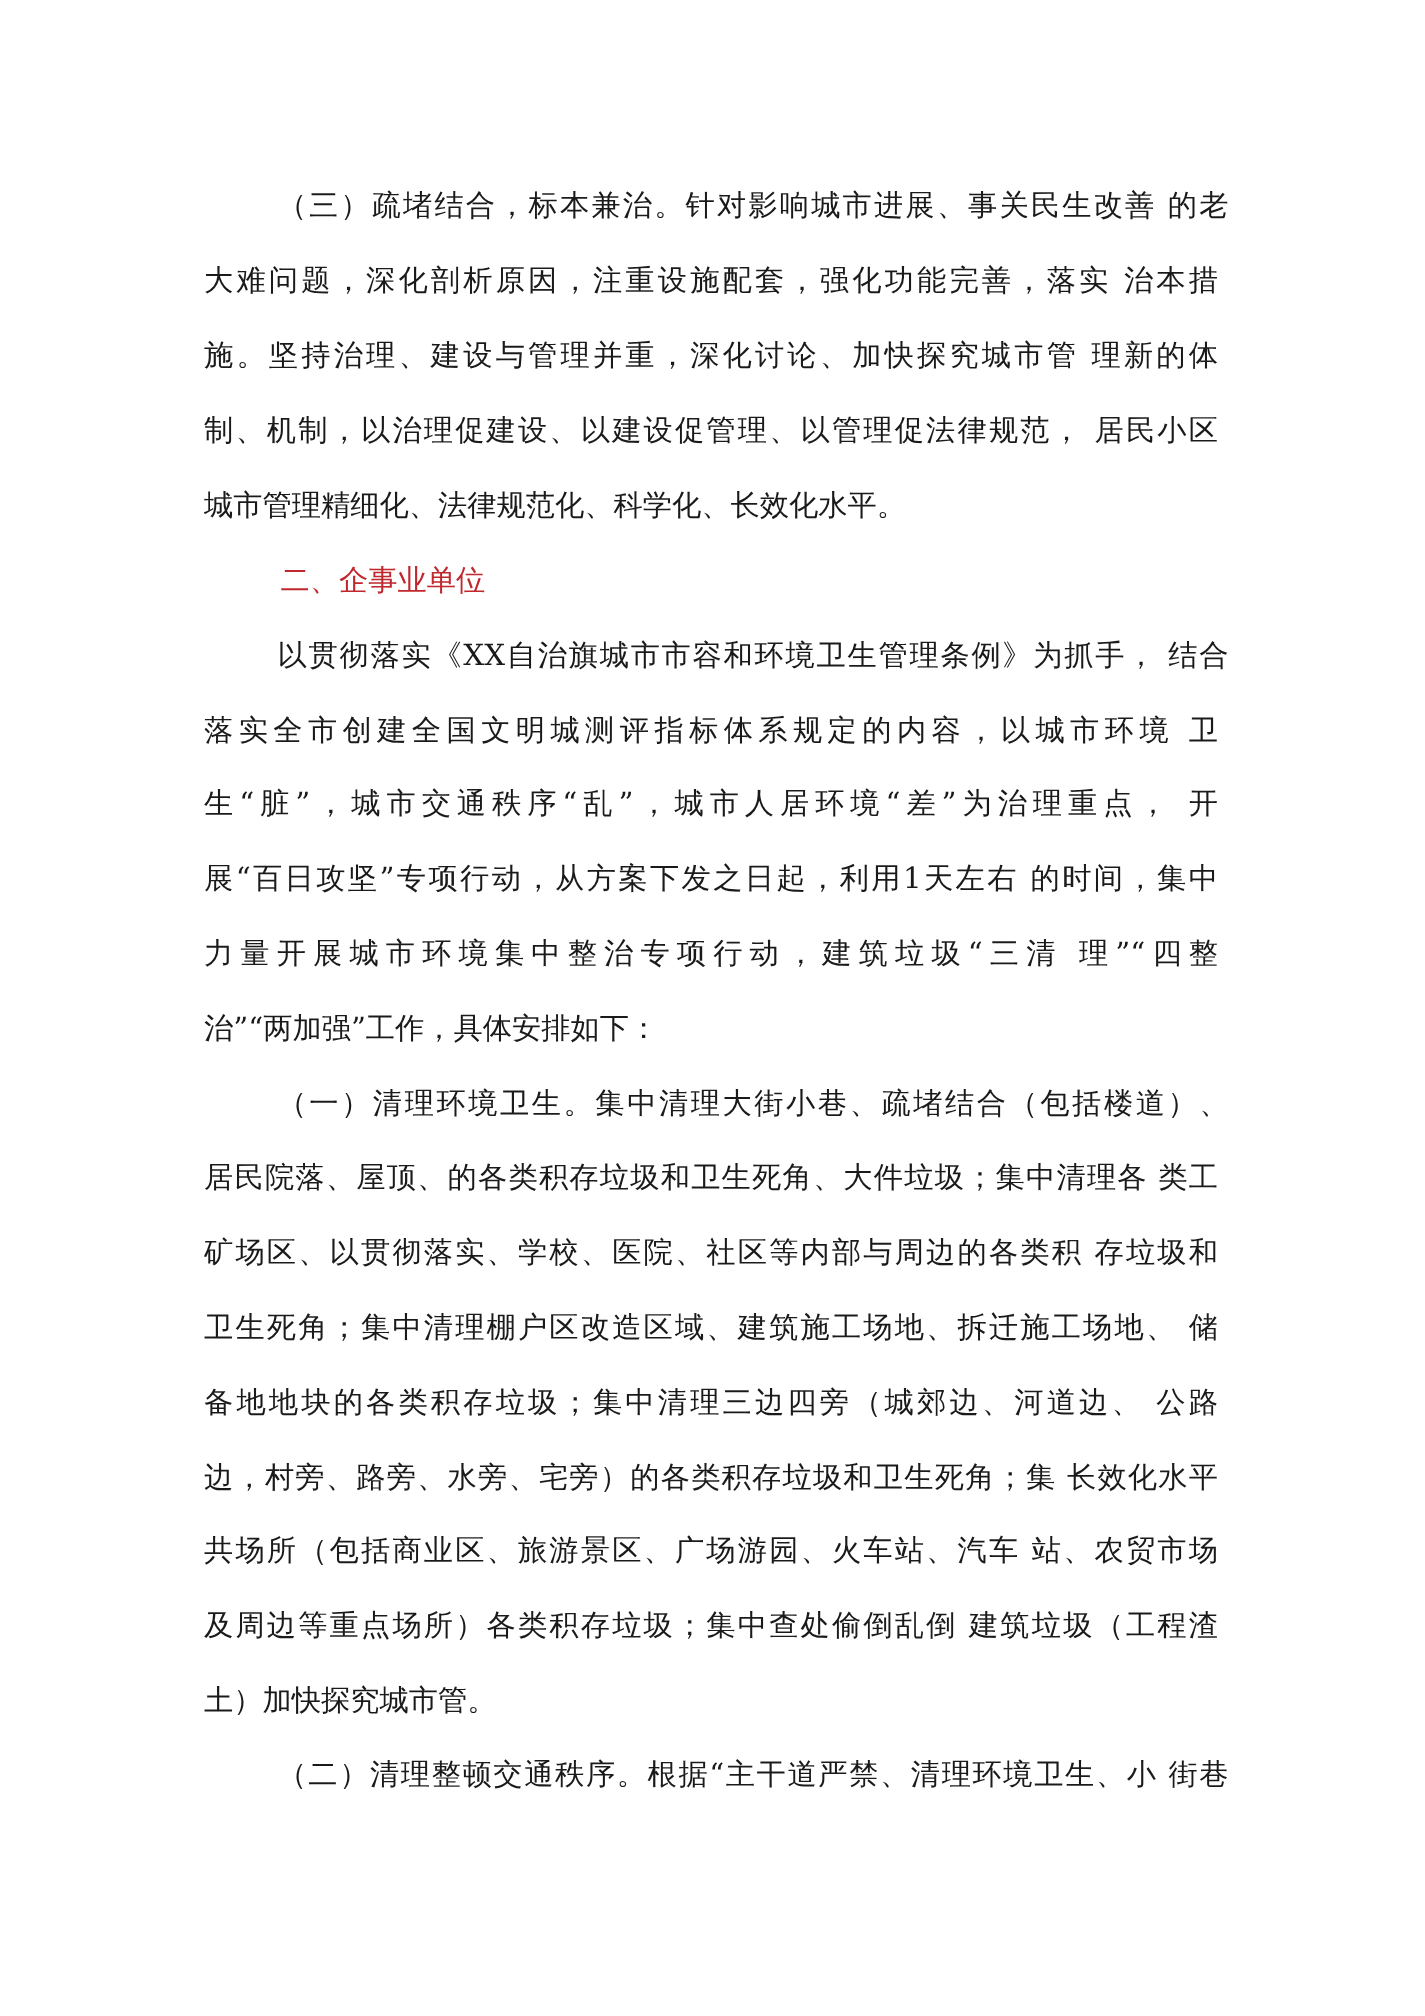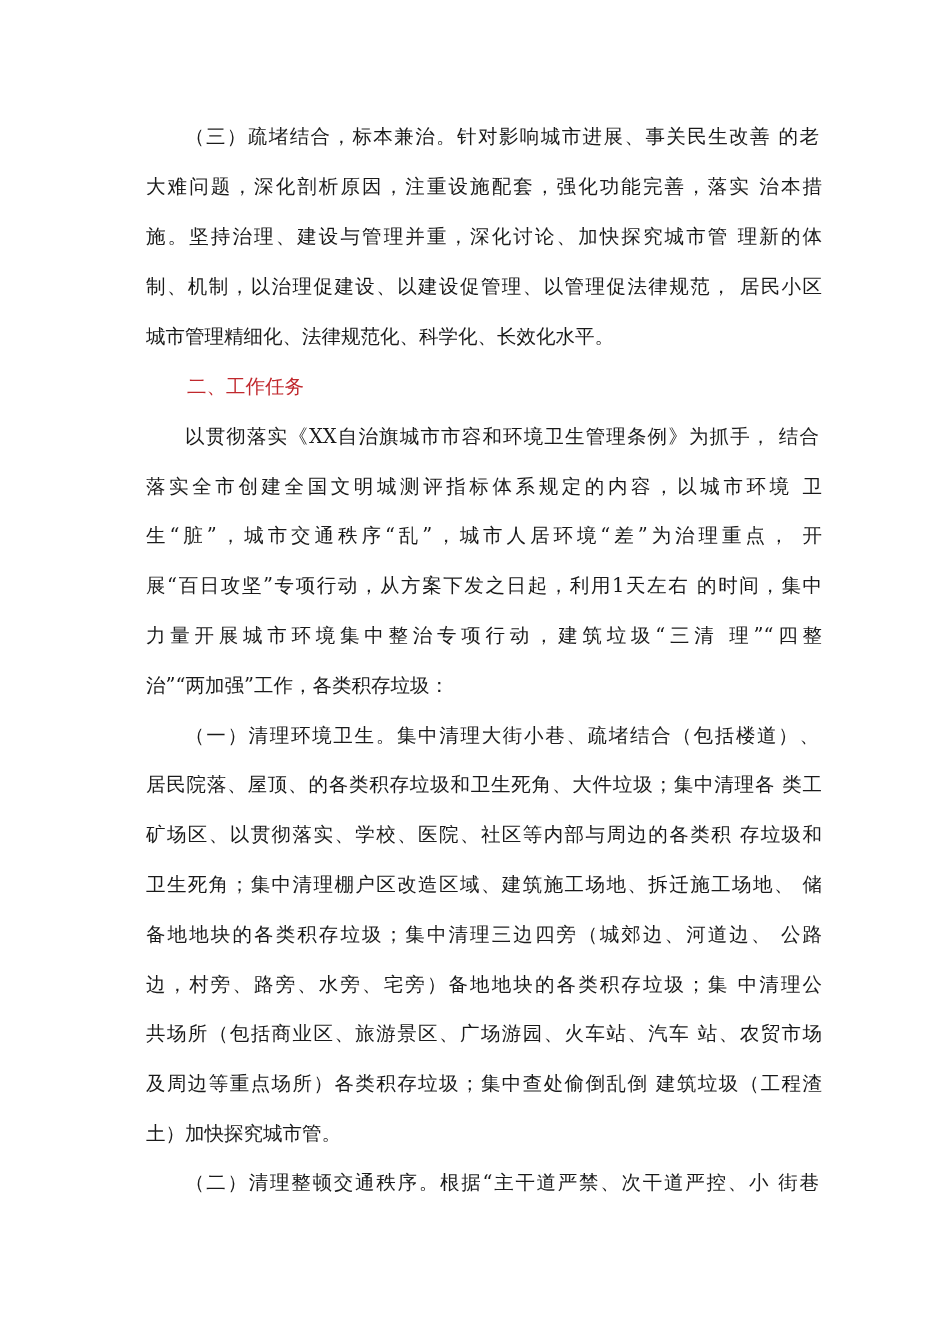--- a/index.html
+++ b/index.html
@@ -1,58 +1,58 @@
 <!DOCTYPE html>
 <html><head>
   <meta charset="utf-8">
   <style>
     html, body { margin: 0; padding: 0; background: #ffffff; }
     body { width: 950px; height: 1344px; position: relative; overflow: hidden;
       font-family: "DejaVu Serif", "Liberation Serif", serif; color: #1a1a1a; }
     .page { position: absolute; left: 0; top: 0; width: 950px; height: 1344px; background: #fff; }
-    .line { position: absolute; left: 146px; width: 676px; height: 30px; line-height: 30px;
+    .line { position: absolute; left: 136px; width: 676px; height: 30px; line-height: 30px;
       font-size: 19.5px; white-space: nowrap; text-align: justify; text-align-last: justify; }
     .line.indent { left: 185px; width: 634px; }
     .line.last { text-align-last: left; }
     .heading { position: absolute; left: 187px; font-size: 19.5px; line-height: 30px;
       color: #c0282d; white-space: nowrap; }
   </style>
 </head>
 <body>
 
 <div class="page">
 
   <div>
     <div class="line indent" style="top:122px">（三）疏堵结合，标本兼治。针对影响城市进展、事关民生改善 的老</div>
     <div class="line" style="top:172px">大难问题，深化剖析原因，注重设施配套，强化功能完善，落实 治本措</div>
     <div class="line" style="top:222px">施。坚持治理、建设与管理并重，深化讨论、加快探究城市管 理新的体</div>
     <div class="line" style="top:272px">制、机制，以治理促建设、以建设促管理、以管理促法律规范， 居民小区</div>
     <div class="line last" style="top:322px">城市管理精细化、法律规范化、科学化、长效化水平。</div>
   </div>
 
-  <div class="heading" style="top:372px">二、工作任务</div>
+  <div class="heading" style="top:372px">二、企事业单位</div>
 
   <div>
     <div class="line indent" style="top:422px">以贯彻落实《XX自治旗城市市容和环境卫生管理条例》为抓手， 结合</div>
     <div class="line" style="top:472px">落实全市创建全国文明城测评指标体系规定的内容，以城市环境 卫</div>
     <div class="line" style="top:521px">生“脏”，城市交通秩序“乱”，城市人居环境“差”为治理重点， 开</div>
     <div class="line" style="top:571px">展“百日攻坚”专项行动，从方案下发之日起，利用1天左右 的时间，集中</div>
     <div class="line" style="top:621px">力量开展城市环境集中整治专项行动，建筑垃圾“三清 理”“四整</div>
-    <div class="line last" style="top:671px">治”“两加强”工作，各类积存垃圾：</div>
+    <div class="line last" style="top:671px">治”“两加强”工作，具体安排如下：</div>
   </div>
 
   <div>
     <div class="line indent" style="top:721px">（一）清理环境卫生。集中清理大街小巷、疏堵结合（包括楼道）、</div>
     <div class="line" style="top:770px">居民院落、屋顶、的各类积存垃圾和卫生死角、大件垃圾；集中清理各 类工</div>
     <div class="line" style="top:820px">矿场区、以贯彻落实、学校、医院、社区等内部与周边的各类积 存垃圾和</div>
     <div class="line" style="top:870px">卫生死角；集中清理棚户区改造区域、建筑施工场地、拆迁施工场地、 储</div>
     <div class="line" style="top:920px">备地地块的各类积存垃圾；集中清理三边四旁（城郊边、河道边、 公路</div>
-    <div class="line" style="top:970px">边，村旁、路旁、水旁、宅旁）备地地块的各类积存垃圾；集 中清理公</div>
+    <div class="line" style="top:970px">边，村旁、路旁、水旁、宅旁）的各类积存垃圾和卫生死角；集 长效化水平</div>
     <div class="line" style="top:1019px">共场所（包括商业区、旅游景区、广场游园、火车站、汽车 站、农贸市场</div>
     <div class="line" style="top:1069px">及周边等重点场所）各类积存垃圾；集中查处偷倒乱倒 建筑垃圾（工程渣</div>
     <div class="line last" style="top:1119px">土）加快探究城市管。</div>
   </div>
 
   <div>
-    <div class="line indent" style="top:1168px">（二）清理整顿交通秩序。根据“主干道严禁、次干道严控、小 街巷</div>
+    <div class="line indent" style="top:1168px">（二）清理整顿交通秩序。根据“主干道严禁、清理环境卫生、小 街巷</div>
   </div>
 
 </div>
 
 </body></html>

